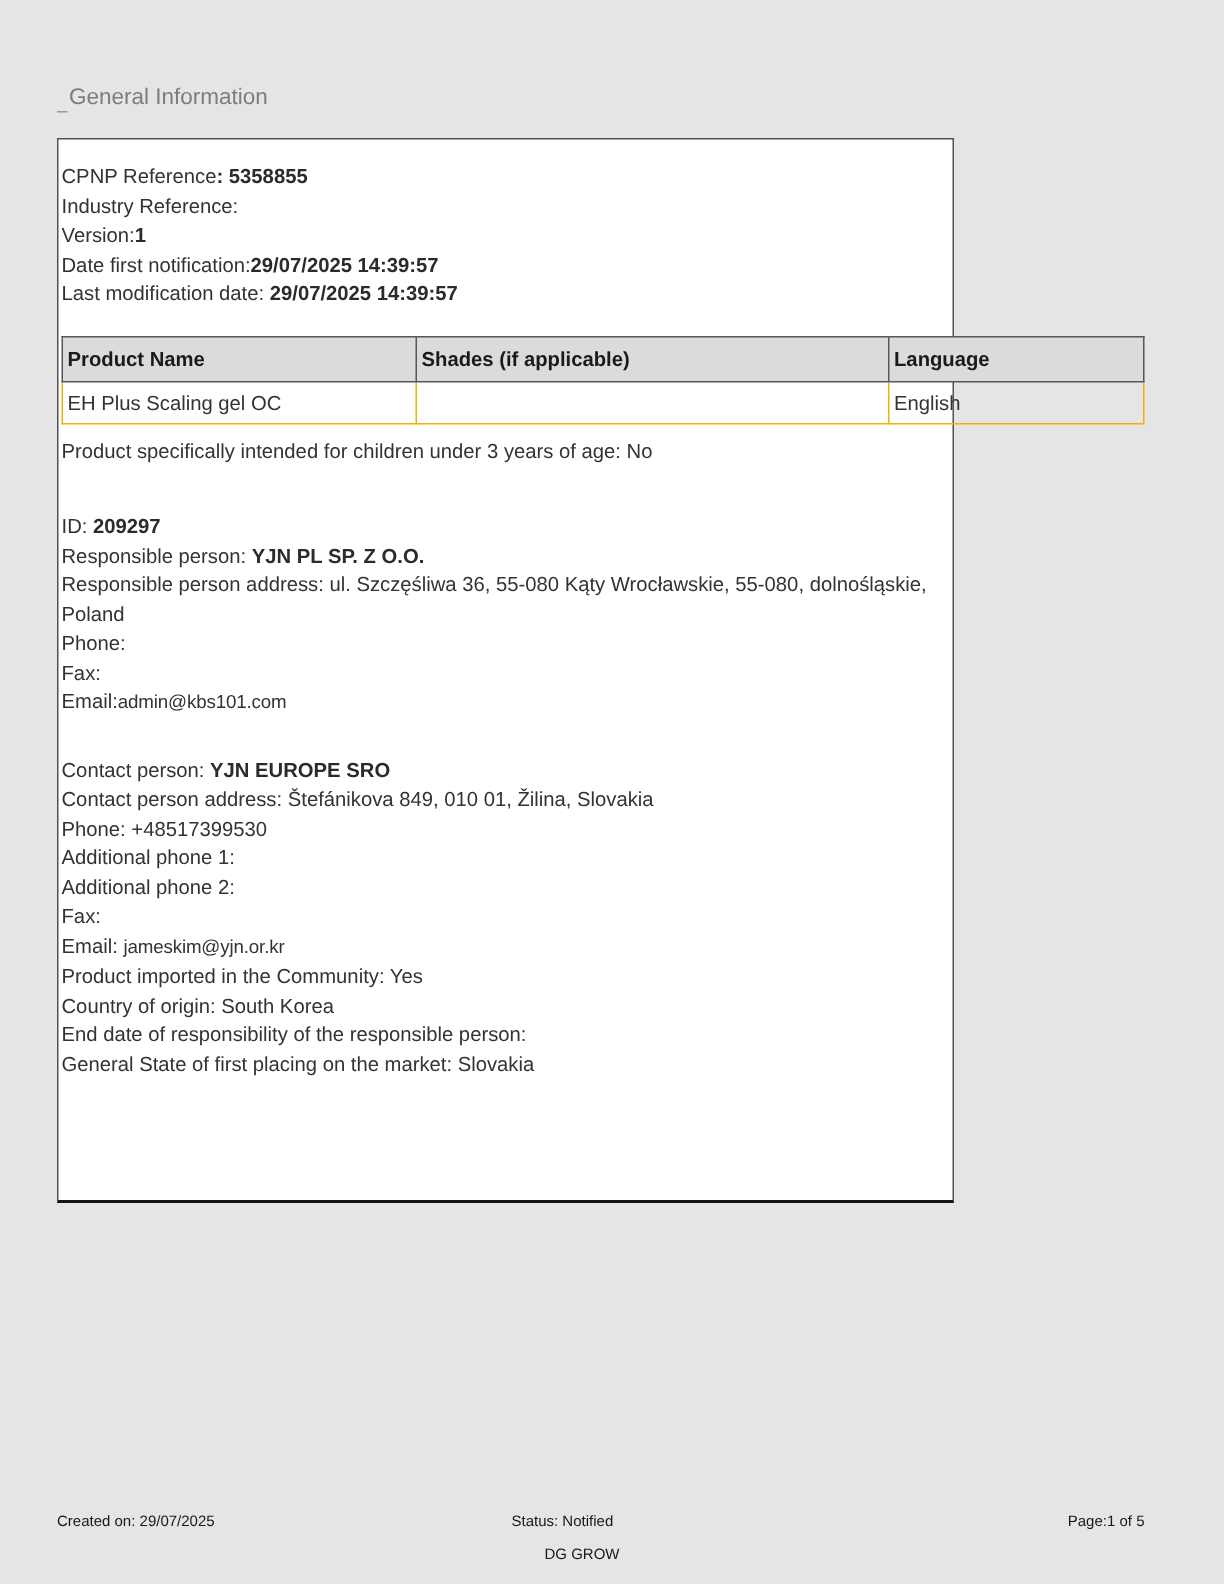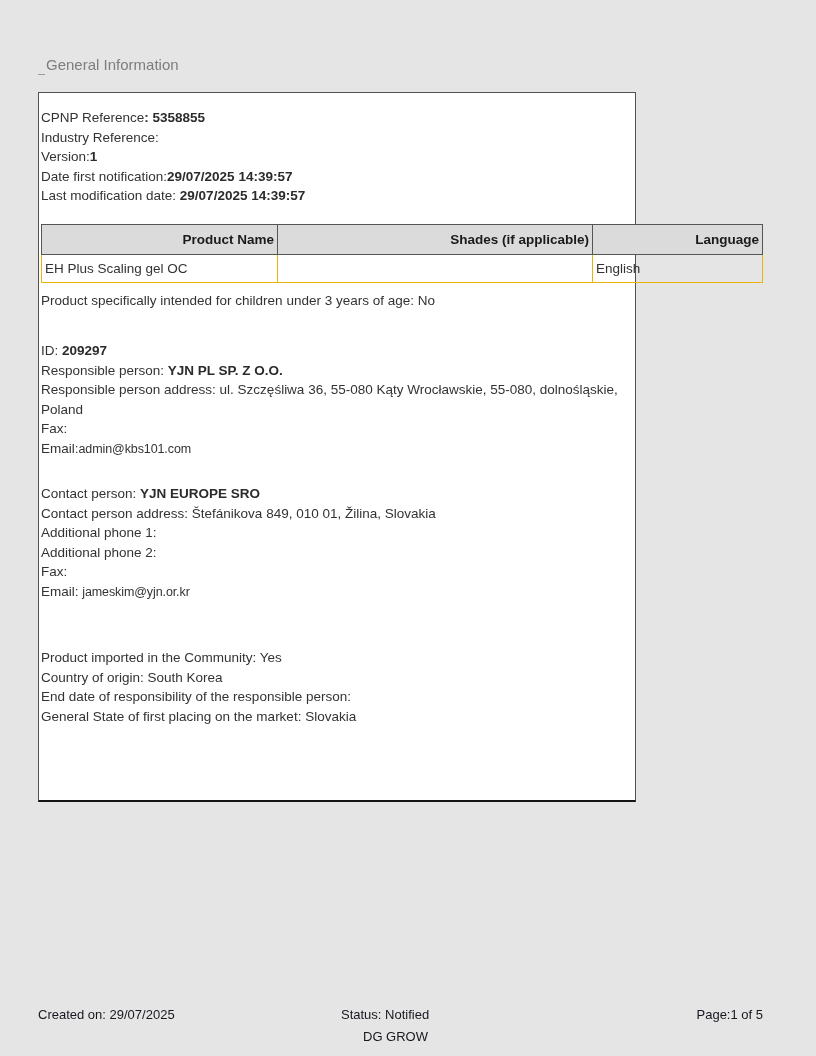--- a/index.html
+++ b/index.html
@@ -47,21 +47,21 @@
 
   table.product-table {
     border-collapse:collapse;
     table-layout:fixed;
     width:721px;
     margin-top:18px;
   }
   table.product-table th {
     background:#dbdbdb;
     border:1px solid #565656;
-    text-align:right;
+    text-align:left;
     vertical-align:middle;
     font-size:13.5px;
     font-weight:bold;
     color:#1a1a1a;
     height:30px;
     padding:0 3px;
   }
   table.product-table td {
     border:1px solid #eab308;
     text-align:left;
@@ -71,25 +71,25 @@
     height:28px;
     padding:0 3px;
   }
   .col1 { width:236px; }
   .col2 { width:315px; }
   .col3 { width:170px; }
 
   .children-line { margin-top:8px; }
   .responsible-block { margin-top:31px; }
   .contact-block { margin-top:25px; }
-  .market-block { margin-top:46px; }
+  .market-block { }
 
   .footer-item {
     position:absolute;
-    font-size:13px;
+    font-size:10px;
     color:#17171f;
     line-height:16px;
   }
   .footer-created { left:38px; top:1007px; }
   .footer-status  { left:341px; top:1007px; }
   .footer-org     { left:363px; top:1029px; }
   .footer-page    { right:53px; top:1007px; }
 </style>
 </head>
 <body>
@@ -128,27 +128,29 @@
         </tr>
       </tbody>
     </table>
 
     <div class="ln children-line">Product specifically intended for children under 3 years of age: No</div>
 
     <div class="responsible-block">
       <div class="ln"><span>ID: </span><span class="b">209297</span></div>
       <div class="ln"><span>Responsible person: </span><span class="b">YJN PL SP. Z O.O.</span></div>
       <div class="ln">Responsible person address: ul. Szczęśliwa 36, 55-080 Kąty Wrocławskie, 55-080, dolnośląskie, Poland</div>
+      <div class="ln">Phone:</div>
       <div class="ln">Fax:</div>
       <div class="ln"><span>Email:</span><span class="email">admin@kbs101.com</span></div>
     </div>
 
     <div class="contact-block">
       <div class="ln"><span>Contact person: </span><span class="b">YJN EUROPE SRO</span></div>
       <div class="ln">Contact person address: Štefánikova 849, 010 01, Žilina, Slovakia</div>
+      <div class="ln">Phone: +48517399530</div>
       <div class="ln">Additional phone 1:</div>
       <div class="ln">Additional phone 2:</div>
       <div class="ln">Fax:</div>
       <div class="ln"><span>Email: </span><span class="email">jameskim@yjn.or.kr</span></div>
     </div>
 
     <div class="market-block">
       <div class="ln">Product imported in the Community: Yes</div>
       <div class="ln">Country of origin: South Korea</div>
       <div class="ln">End date of responsibility of the responsible person:</div>

